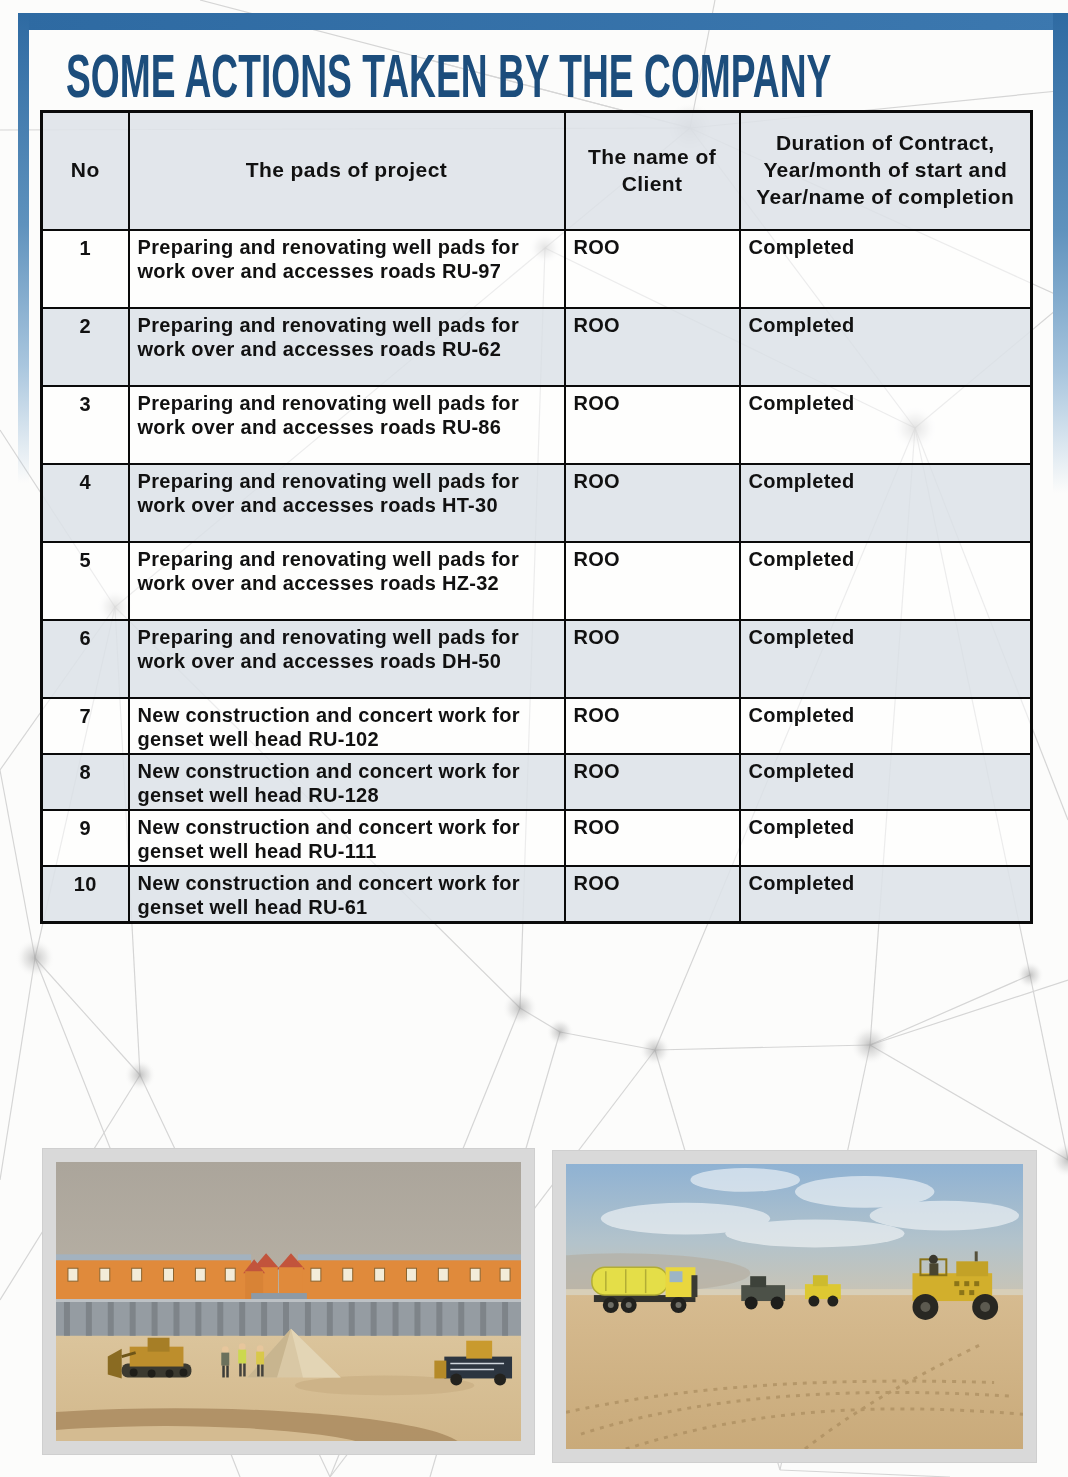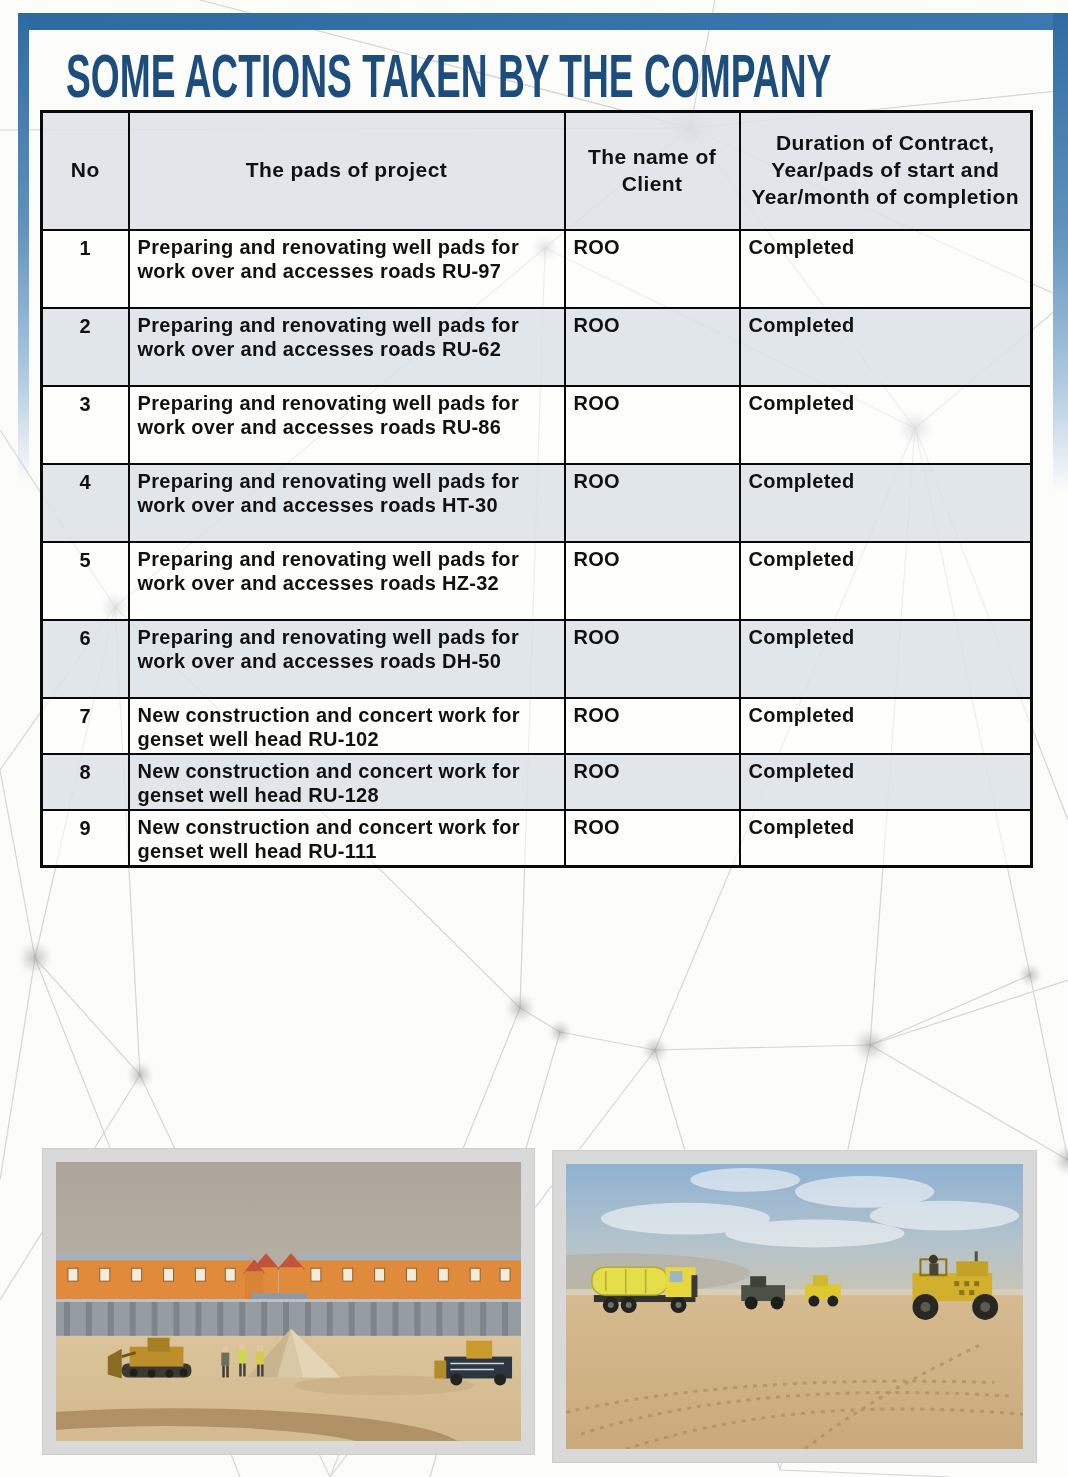--- a/index.html
+++ b/index.html
@@ -130,21 +130,21 @@
     <col class="w-no">
       <col class="w-project">
       <col class="w-client">
       <col class="w-duration">
   </colgroup>
   <thead>
     <tr>
       <th>No</th>
       <th>The pads of project</th>
       <th>The name of Client</th>
-      <th>Duration of Contract, Year/pads of start and Year/month of completion</th>
+      <th>Duration of Contract, Year/month of start and Year/name of completion</th>
     </tr>
   </thead>
   <tbody id="rows">
       <tr>
     <td class="c-no">1</td>
     <td class="c-project">Preparing and renovating well pads for work over and accesses roads RU-97</td>
     <td class="c-client">ROO</td>
     <td class="c-duration">Completed</td>
   </tr>
       <tr>
@@ -185,20 +185,26 @@
   </tr>
       <tr>
     <td class="c-no">8</td>
     <td class="c-project">New construction and concert work for genset well head RU-128</td>
     <td class="c-client">ROO</td>
     <td class="c-duration">Completed</td>
   </tr>
       <tr>
     <td class="c-no">9</td>
     <td class="c-project">New construction and concert work for genset well head RU-111</td>
+    <td class="c-client">ROO</td>
+    <td class="c-duration">Completed</td>
+  </tr>
+      <tr>
+    <td class="c-no">10</td>
+    <td class="c-project">New construction and concert work for genset well head RU-61</td>
     <td class="c-client">ROO</td>
     <td class="c-duration">Completed</td>
   </tr>
     </tbody>
 </table>
 
 <figure class="photo photo-left">
   <svg viewBox="0 0 467 281" preserveAspectRatio="none">
     <defs>
       <linearGradient id="skyL" x1="0" y1="0" x2="0" y2="1">

